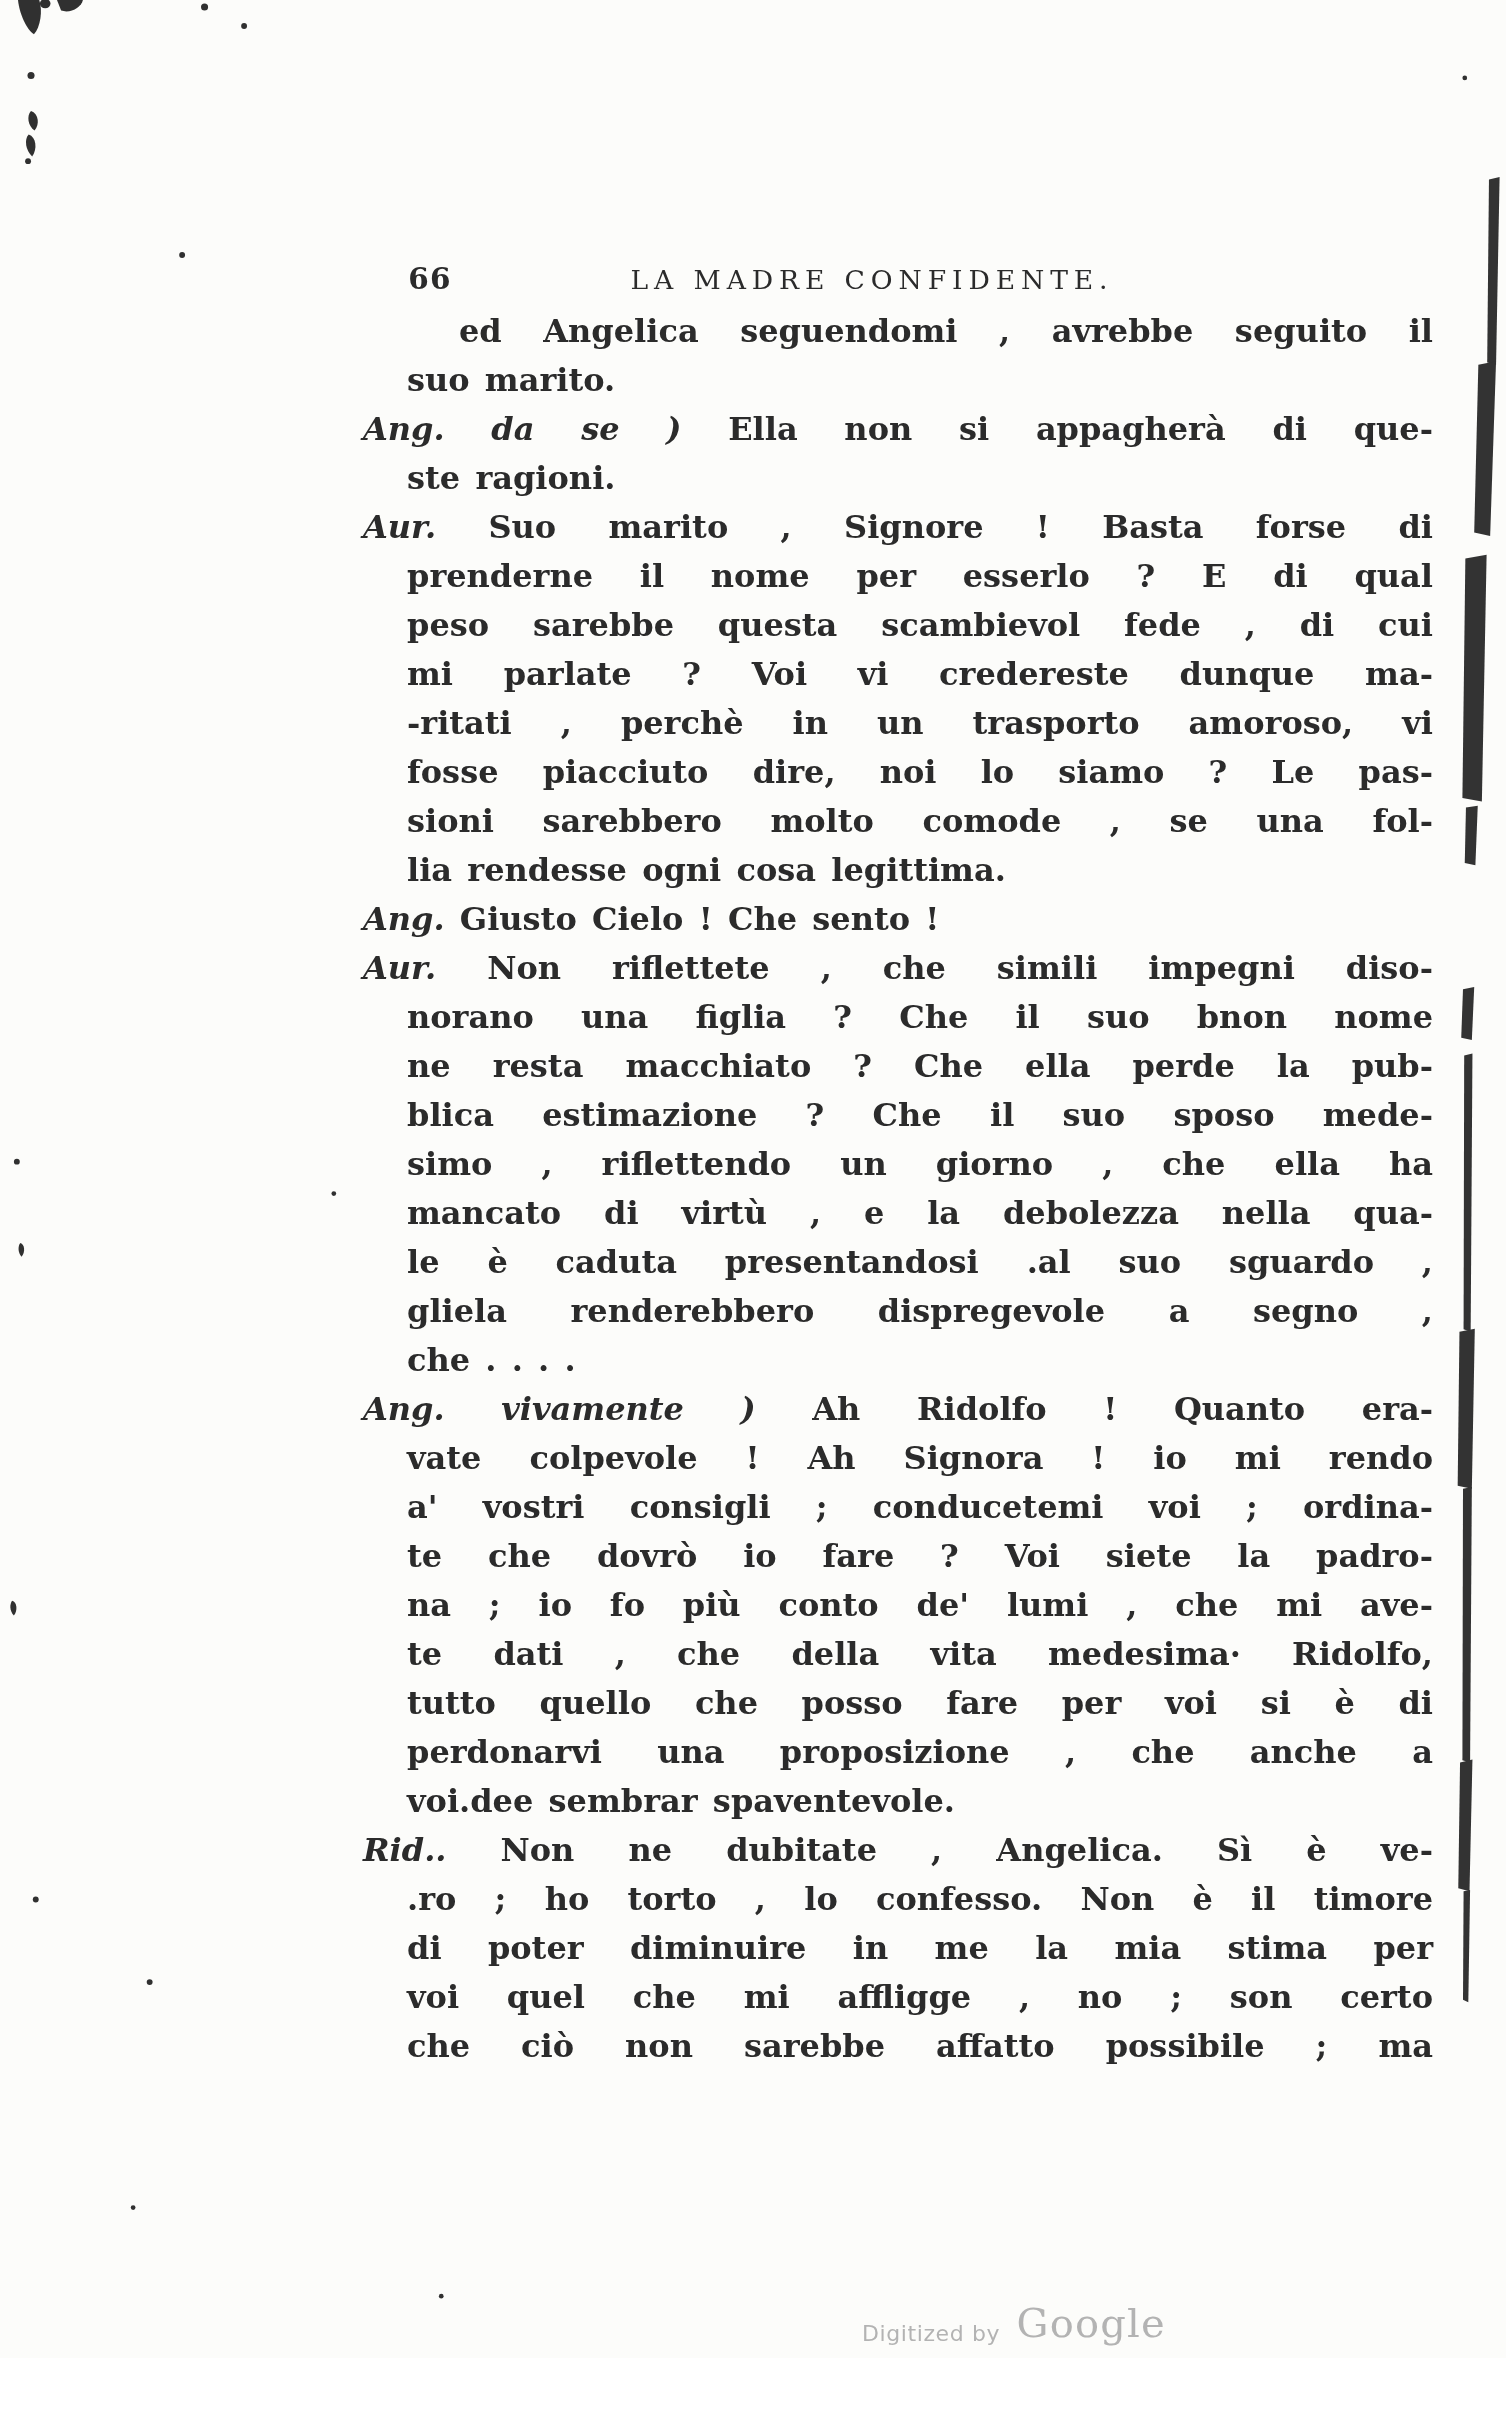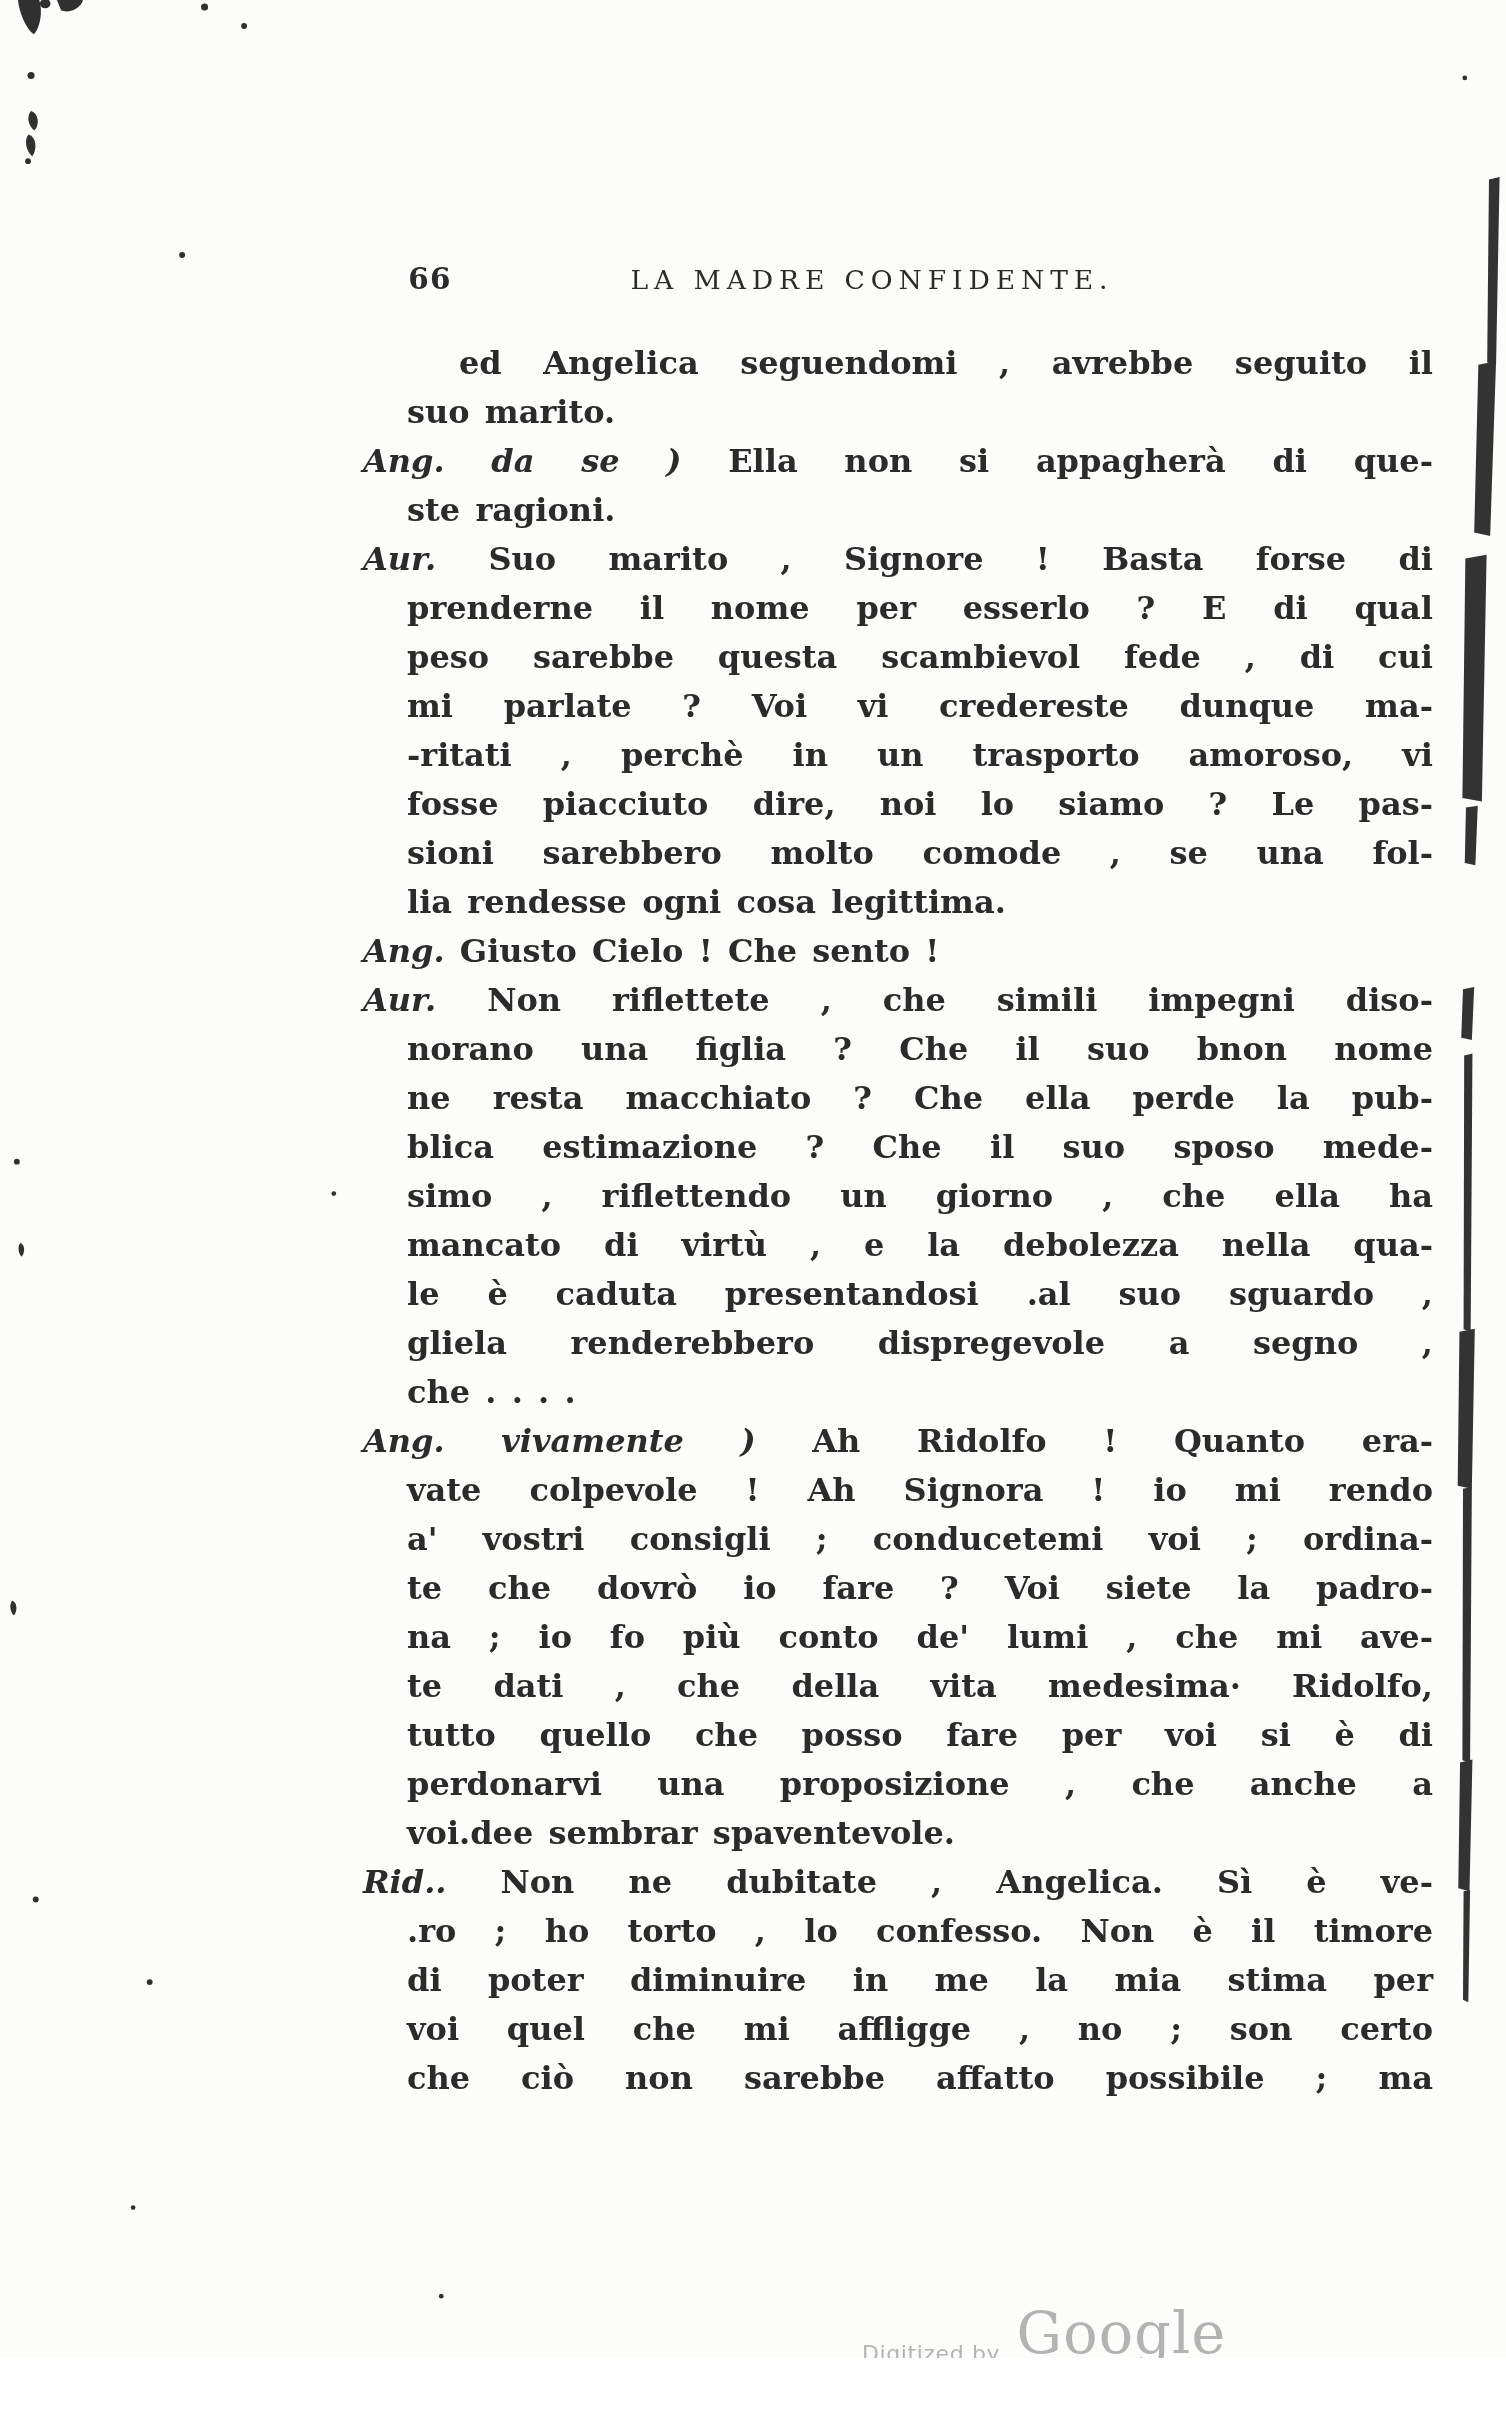--- a/index.html
+++ b/index.html
@@ -19,29 +19,29 @@
     font-size:26.6px;font-weight:normal;letter-spacing:5.9px;white-space:nowrap;
   }
   .text-block{
     position:absolute;left:407px;top:307px;width:1026px;
     font-size:32px;line-height:49px;font-weight:bold;
     word-spacing:4.1px;
   }
   .line{text-align:justify;text-align-last:justify;text-justify:inter-word;}
   .line.nojust{text-align-last:left;}
   .line.speaker{text-indent:-44px;}
-  .line.first{text-indent:52px;margin-top:32px;}
+  .line.first{text-indent:52px;}
   .it{font-style:italic;}
   .watermark{
     position:absolute;left:862px;top:2300px;
     display:flex;align-items:flex-end;gap:16.5px;
     color:#b3b3b3;
   }
   .wm-prefix{font-family:"DejaVu Sans",sans-serif;font-size:22px;letter-spacing:0.6px;}
-  .wm-logo{font-family:"DejaVu Serif",serif;font-size:57px;letter-spacing:1.2px;}
+  .wm-logo{font-family:"DejaVu Serif",serif;font-size:40px;letter-spacing:1.2px;}
 </style>
 </head>
 <body>
 
 <div class="page">
 
   <svg class="artifacts" width="1507" height="2413" viewBox="0 0 2552 4088" aria-hidden="true">
     <g fill="#303030">
       <path d="M30,0 L66,0 C72,18 68,46 57,58 C44,50 32,22 30,0 Z"></path>
       <path d="M96,0 L140,0 C137,13 119,23 103,18 Z"></path>

